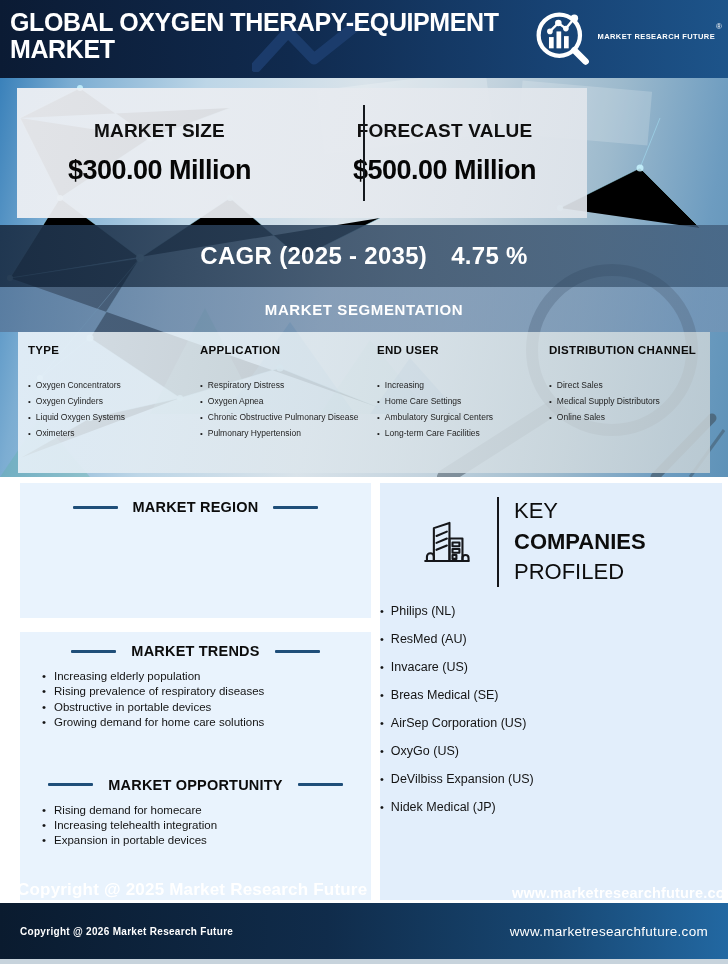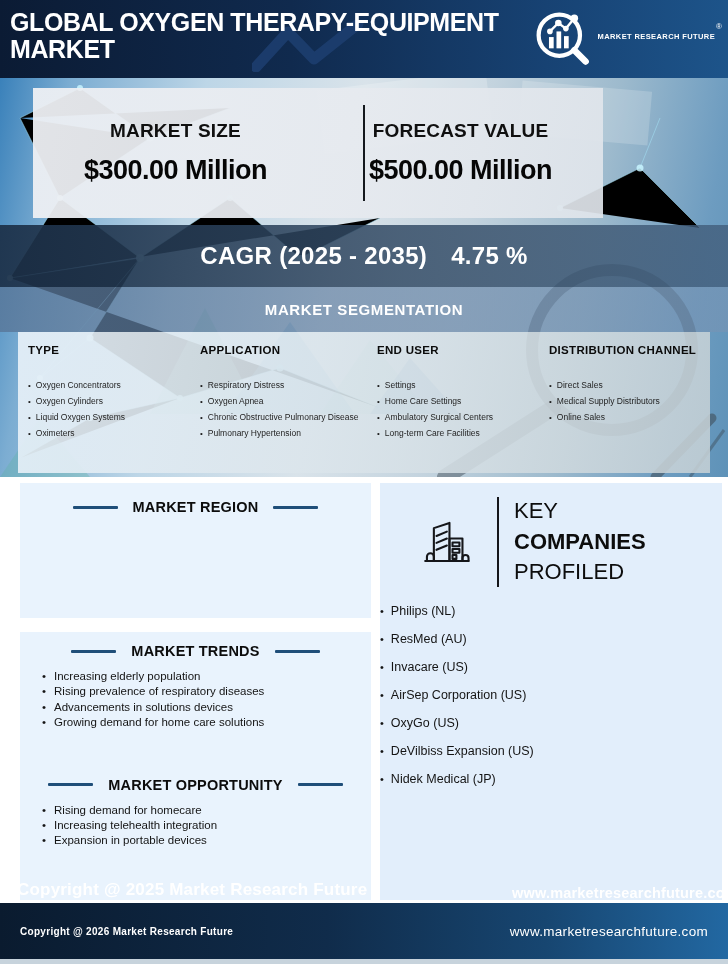--- a/index.html
+++ b/index.html
@@ -18,21 +18,21 @@
   .logo{right:6px;top:8px;display:flex;align-items:flex-start;z-index:2;}
   .logo-icon svg{width:62px;height:60px;display:block;}
   .logo-text{color:#fff;font-size:7.5px;font-weight:700;letter-spacing:.4px;margin:24px 0 0 3px;white-space:nowrap;}
   .logo-reg{color:#fff;font-size:8px;font-weight:400;margin:14px 0 0 1px;}
 
   
   .hero{left:0;top:78px;width:728px;height:399px;
     background:linear-gradient(100deg,#3a81ba 0%,#7cadd2 9%,#bdd6e7 26%,#d9e3ea 46%,#c3d3de 62%,#9dbacd 78%,#6d9cc0 92%,#5e92b8 100%);}
   .hero-decor{left:0;top:0;width:728px;height:399px;}
 
-  .market-panel{left:33px;top:88px;width:570px;height:130px;display:flex;
+  .market-panel{left:17px;top:88px;width:570px;height:130px;display:flex;
     background:linear-gradient(100deg,rgba(238,240,244,.95),rgba(224,229,235,.92));text-align:center;}
   .stat-half{width:347px;display:flex;flex-direction:column;align-items:center;justify-content:center;}
   .stat-label{font-size:19px;font-weight:700;color:#101010;letter-spacing:.2px;}
   .stat-value{font-size:27px;font-weight:700;color:#060606;margin-top:13px;letter-spacing:-.5px;}
   .stat-divider{left:363px;top:105px;width:2px;height:96px;background:#14181d;}
 
   .cagr-band{left:0;top:225px;width:728px;height:62px;display:flex;align-items:center;justify-content:center;gap:24px;
     background:linear-gradient(to right,rgba(28,48,72,.93),rgba(52,76,102,.85) 55%,rgba(66,94,124,.8));}
   .cagr-label,.cagr-value{color:#fff;font-size:24px;font-weight:700;letter-spacing:.3px;}
 
@@ -207,21 +207,21 @@
     <li class="seg-item">Respiratory Distress</li>
         <li class="seg-item">Oxygen Apnea</li>
         <li class="seg-item">Chronic Obstructive Pulmonary Disease</li>
         <li class="seg-item">Pulmonary Hypertension</li>
       </ul>
   </div>
   <div class="seg-col seg-col-3">
     <div class="seg-header">END USER</div>
     <ul class="seg-list">
 
-    <li class="seg-item">Settings</li>
+    <li class="seg-item">Increasing</li>
         <li class="seg-item">Home Care Settings</li>
         <li class="seg-item">Ambulatory Surgical Centers</li>
         <li class="seg-item">Long-term Care Facilities</li>
       </ul>
   </div>
   <div class="seg-col seg-col-4">
     <div class="seg-header">DISTRIBUTION CHANNEL</div>
     <ul class="seg-list">
 
     <li class="seg-item">Direct Sales</li>
@@ -242,21 +242,21 @@
 <div class="abs panel trends-panel">
   <div class="dash-title trends-title">
     <span class="dash"></span>
     <span class="dash-title-text">MARKET TRENDS</span>
     <span class="dash"></span>
   </div>
   <ul class="bullet-list">
 
   <li class="bullet-item">Increasing elderly population</li>
       <li class="bullet-item">Rising prevalence of respiratory diseases</li>
-      <li class="bullet-item">Advancements in solutions devices</li>
+      <li class="bullet-item">Obstructive in portable devices</li>
       <li class="bullet-item">Growing demand for home care solutions</li>
     </ul>
   <div class="dash-title opp-title">
     <span class="dash"></span>
     <span class="dash-title-text">MARKET OPPORTUNITY</span>
     <span class="dash"></span>
   </div>
   <ul class="bullet-list">
 
   <li class="bullet-item">Rising demand for homecare</li>
@@ -287,20 +287,21 @@
       <div class="comp-light">KEY</div>
       <div class="comp-strong">COMPANIES</div>
       <div class="comp-light">PROFILED</div>
     </span>
   </div>
   <ul class="comp-list">
 
   <li class="comp-item">Philips (NL)</li>
       <li class="comp-item">ResMed (AU)</li>
       <li class="comp-item">Invacare (US)</li>
+      <li class="comp-item">Breas Medical (SE)</li>
       <li class="comp-item">AirSep Corporation (US)</li>
       <li class="comp-item">OxyGo (US)</li>
       <li class="comp-item">DeVilbiss Expansion (US)</li>
       <li class="comp-item">Nidek Medical (JP)</li>
     </ul>
 </div>
 
 <div class="abs overlay-copy">Copyright @ 2025 Market Research Future</div>
 <div class="abs overlay-url">www.marketresearchfuture.com</div>
 

